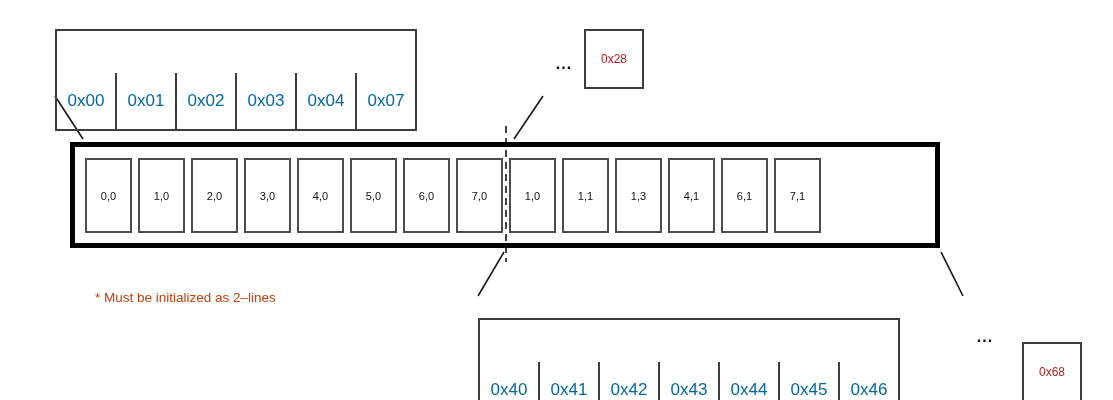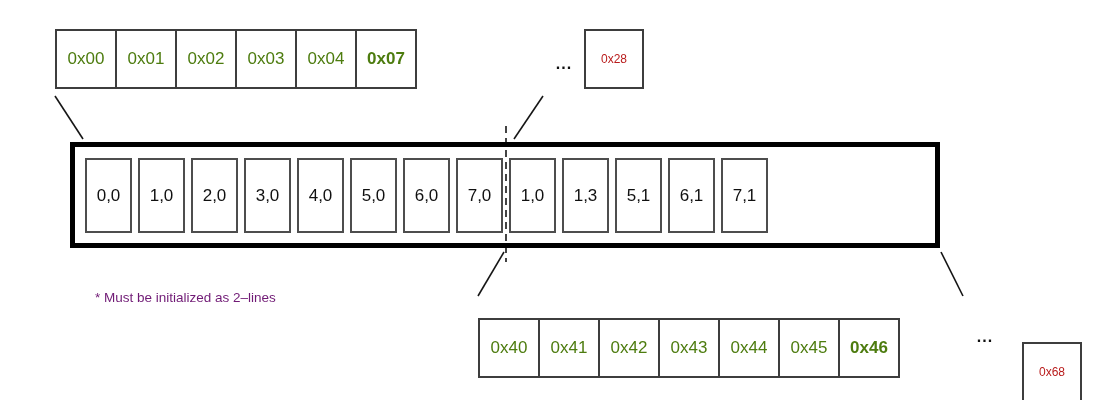--- a/index.html
+++ b/index.html
@@ -28,25 +28,26 @@
     border: 2px solid var(--thin, #3d3d3d);
     background: transparent;
   }
   .mem-row .mcell {
     width: 58px;
     height: 56px;
     display: flex;
     align-items: center;
     justify-content: center;
     font-size: 17px;
-    color: #4d7c0f;
+    color: #0369a1;
     border-right: 2px solid var(--thin, #3d3d3d);
     flex: 0 0 auto;
+    margin-top: 42px;
   }
-  .mem-row .mcell:last-child { border-right: none; font-weight: bold; }
+  .mem-row .mcell:last-child { border-right: none; }
 
   .tail-cell {
     position: absolute;
     width: 56px;
     height: 56px;
     border: 2px solid var(--thin, #3d3d3d);
     display: flex;
     align-items: center;
     justify-content: center;
     font-size: 12px;
@@ -77,31 +78,31 @@
     align-items: flex-start;
   }
   .ccell {
     box-sizing: border-box;
     width: 47px;
     height: 75px;
     border: 2px solid var(--cellb, #4d4d4d);
     display: flex;
     align-items: center;
     justify-content: center;
-    font-size: 17px;
+    font-size: 11px;
     color: #101010;
     flex: 0 0 auto;
     background: transparent;
   }
 
   .footnote {
     position: absolute;
     left: 95px; top: 290px;
     font-size: 13.5px;
-    color: #701a75;
+    color: #c2410c;
   }
 
   #top-cells    { left: 55px;  top: 29px; }
   #top-ellipsis { left: 548px; top: 55px;  width: 32px; }
   #top-tail     { left: 584px; top: 29px; }
 
   #bottom-cells    { left: 478px;  top: 318px; }
   #bottom-ellipsis { left: 966px;  top: 328px; width: 38px; }
   #bottom-tail     { left: 1022px; top: 302px; margin-top: 40px; }
 </style>
@@ -134,22 +135,23 @@
 
   <div class="ccell">0,0</div>
       <div class="ccell">1,0</div>
       <div class="ccell">2,0</div>
       <div class="ccell">3,0</div>
       <div class="ccell">4,0</div>
       <div class="ccell">5,0</div>
       <div class="ccell">6,0</div>
       <div class="ccell">7,0</div>
       <div class="ccell">1,0</div>
+      <div class="ccell">1,1</div>
       <div class="ccell">1,3</div>
-      <div class="ccell">5,1</div>
+      <div class="ccell">4,1</div>
       <div class="ccell">6,1</div>
       <div class="ccell">7,1</div>
     </div>
 
   <div class="footnote">* Must be initialized as 2–lines</div>
 
   <div class="mem-row" id="bottom-cells">
 
   <div class="mcell">0x40</div>
       <div class="mcell">0x41</div>

